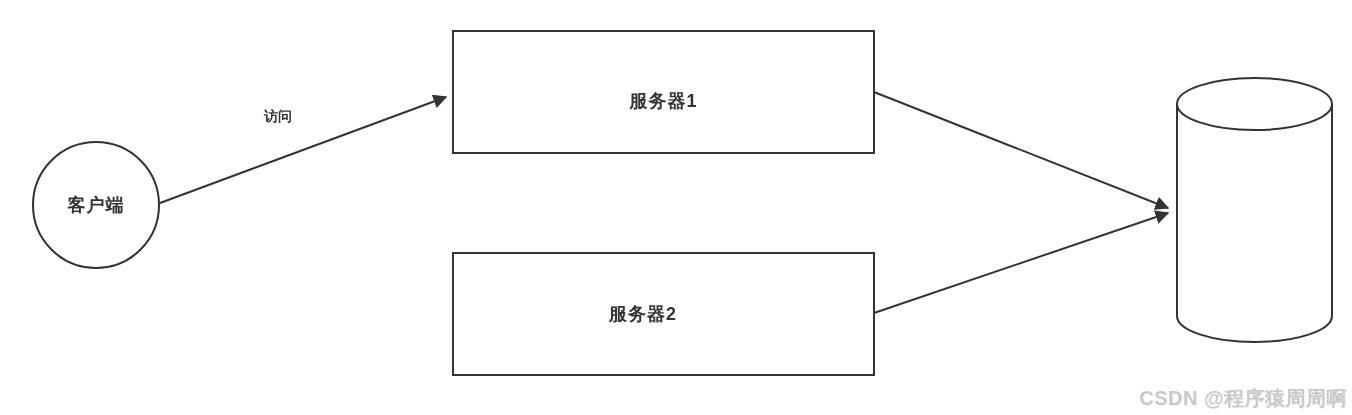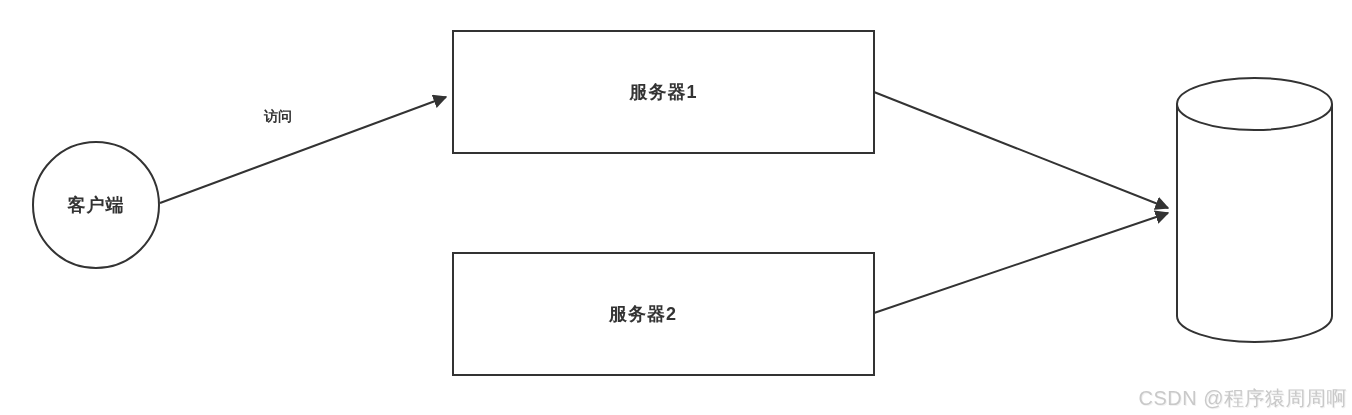--- a/index.html
+++ b/index.html
@@ -41,21 +41,21 @@
     color: #333333;
     background: #ffffff;
     padding: 0 4px;
     pointer-events: none;
   }
   .watermark {
     position: absolute;
     right: 5px;
     bottom: 3px;
     font-size: 20px;
-    font-weight: normal;
+    font-weight: bold;
     color: #c9c9c9;
     text-shadow: 1px 1px 0 #f2f2f2;
     letter-spacing: 0.5px;
     white-space: nowrap;
   }
 </style>
 </head>
 <body>
 
 <div class="canvas">
@@ -80,21 +80,21 @@
 
     <path d="M 160 203 L 446 97" fill="none" stroke="#333333" stroke-width="2" marker-end="url(#arrowhead)"></path>
 
     <path d="M 874 92 L 1168 208" fill="none" stroke="#333333" stroke-width="2" marker-end="url(#arrowhead)"></path>
 
     <path d="M 874 313 L 1168 213" fill="none" stroke="#333333" stroke-width="2" marker-end="url(#arrowhead)"></path>
   </svg>
 
   <div class="node-label" style="left:33px; top:142px; width:126px; height:126px;">客户端</div>
 
-  <div class="node-label" style="left:453px; top:31px; width:421px; height:122px;">服务器1</div>
+  <div class="node-label" style="left:453px; top:40px; width:421px; height:122px;">服务器1</div>
 
   <div class="node-label" style="left:453px; top:253px; width:380px; height:122px;">服务器2</div>
 
 
   <div class="edge-label" style="left:238px; top:103px; width:80px; height:28px;">访问</div>
 
   <div class="watermark">CSDN @程序猿周周啊</div>
 
 </div>
 

